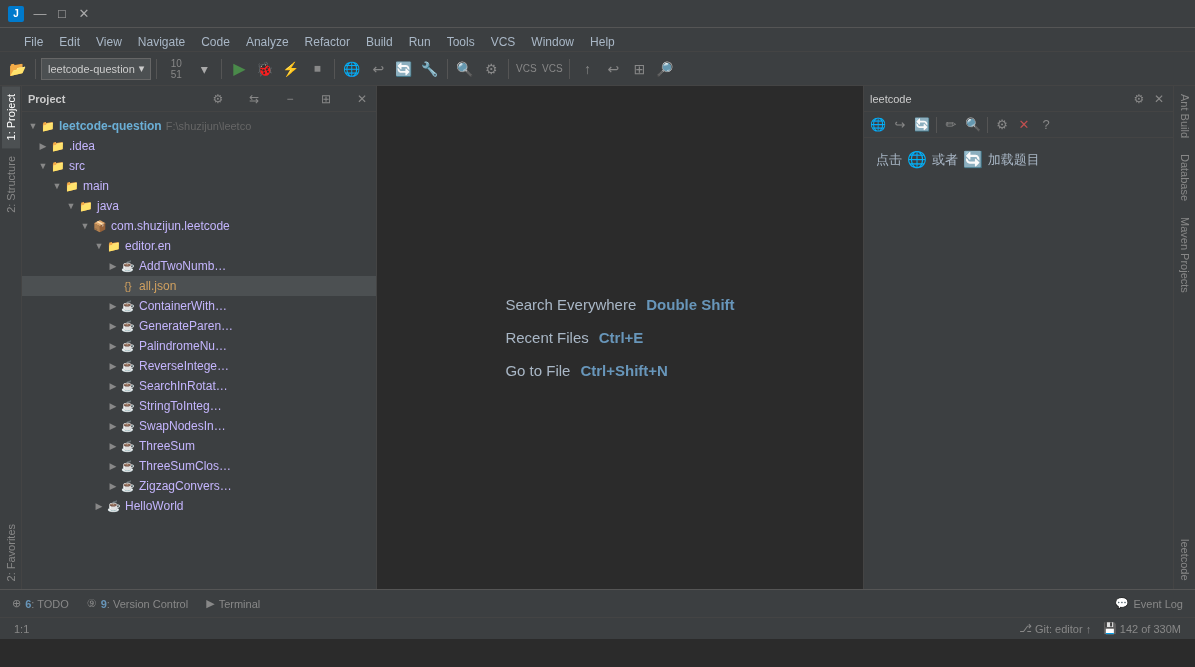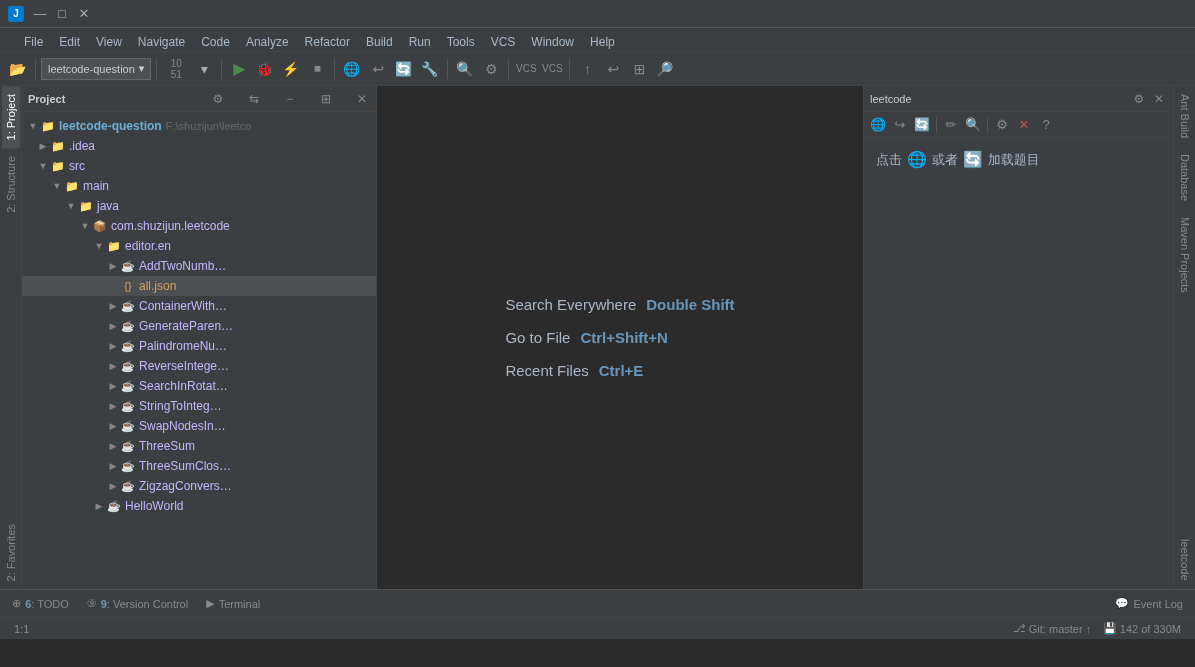--- a/index.html
+++ b/index.html
@@ -593,26 +593,26 @@
   </div>
 
   <div id="editor-area">
     <div id="editor-content">
       <div id="welcome-panel">
         <div class="welcome-row">
           <span class="welcome-action">Search Everywhere</span>
           <span class="welcome-shortcut double-shift">Double Shift</span>
         </div>
         <div class="welcome-row">
+          <span class="welcome-action">Recent Files</span>
+          <span class="welcome-shortcut">Ctrl+E</span>
+        </div>
+        <div class="welcome-row">
           <span class="welcome-action">Go to File</span>
           <span class="welcome-shortcut">Ctrl+Shift+N</span>
-        </div>
-        <div class="welcome-row">
-          <span class="welcome-action">Recent Files</span>
-          <span class="welcome-shortcut">Ctrl+E</span>
         </div>
       </div>
     </div>
   </div>
 
   <div id="leetcode-panel">
     <div id="leetcode-header">
       <span class="lc-header-title">leetcode</span>
       <div class="lc-header-btn">⚙</div>
       <div class="lc-header-btn">✕</div>
@@ -669,19 +669,19 @@
   </div>
 </div>
 
 <div id="status-bar">
   <div class="status-item">
     <span>1:1</span>
   </div>
   <div class="status-separator"></div>
   <div class="status-item">
     <span>⎇</span>
-    <span>Git: master ↑</span>
+    <span>Git: editor ↑</span>
   </div>
   <div class="status-item">
     <span>💾</span>
     <span>142 of 330M</span>
   </div>
 </div>
 
 </body></html>

